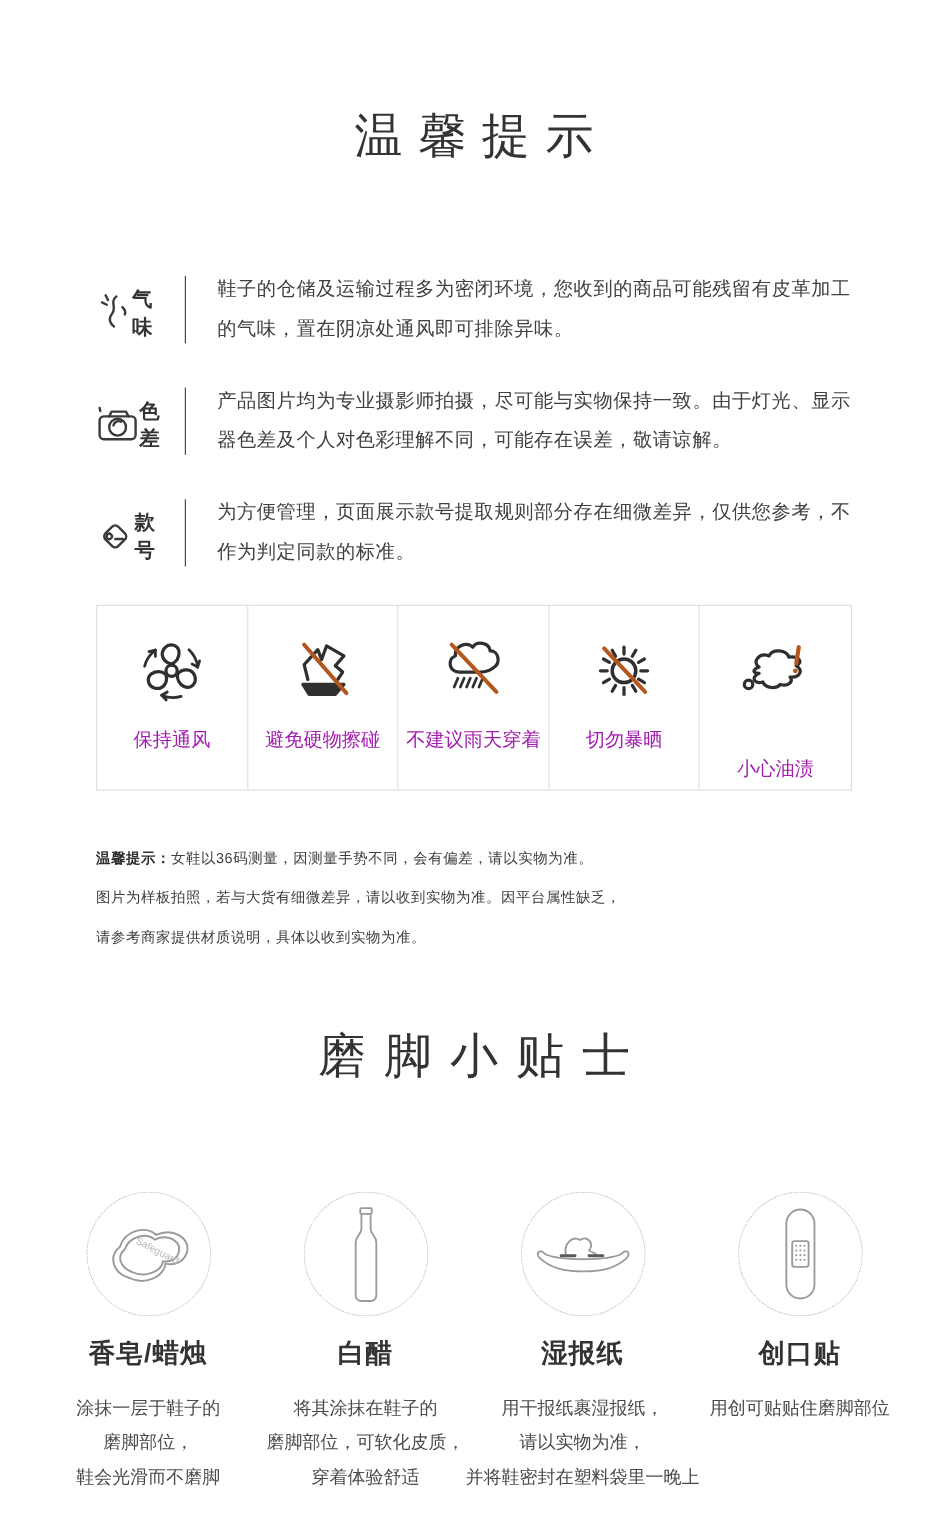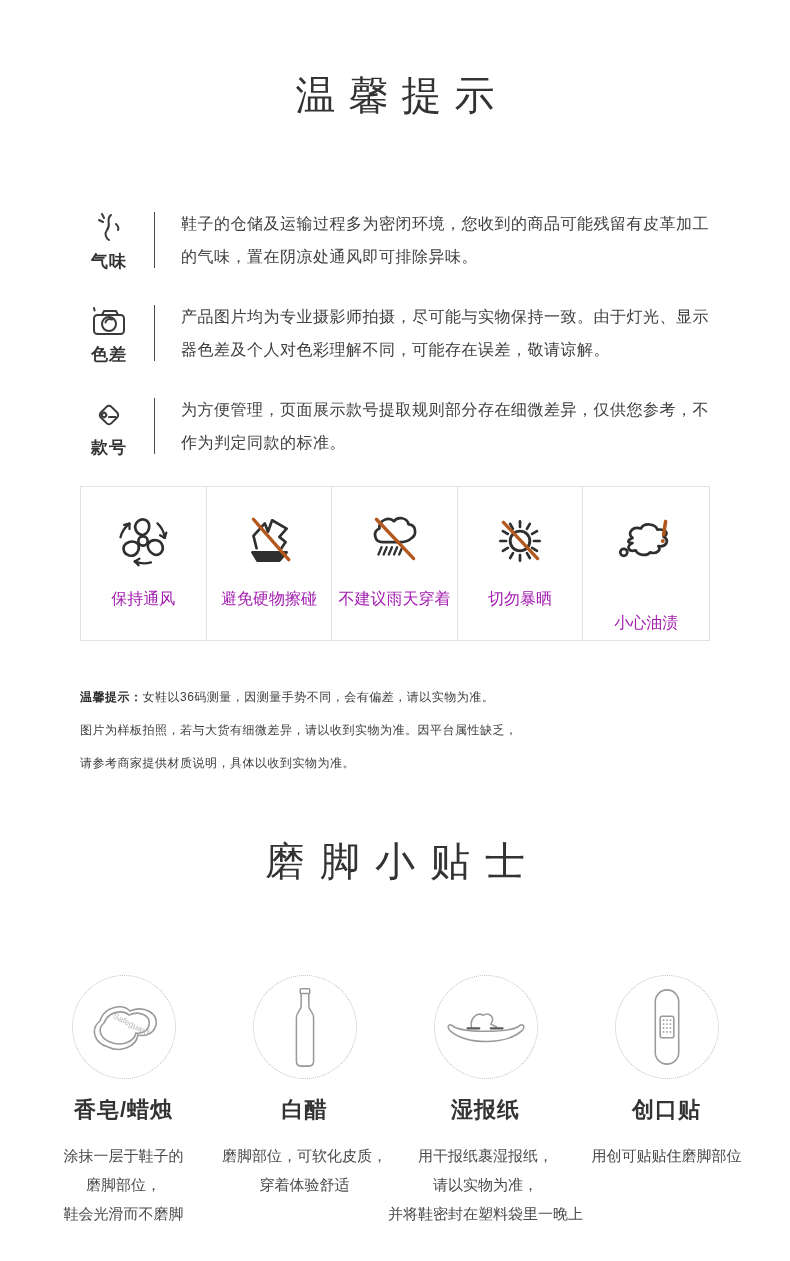--- a/index.html
+++ b/index.html
@@ -1,23 +1,23 @@
 <!DOCTYPE html>
 <html><head>
 <meta charset="utf-8">
 <style>
   html,body{margin:0;padding:0;}
   body{width:790px;height:1261px;background:#ffffff;font-family:"Liberation Sans",sans-serif;overflow:hidden;}
   .section-title{font-size:40px;letter-spacing:13px;text-indent:13px;text-align:center;color:#333;font-weight:500;margin:0;}
-  .t1{padding-top:68px;}
+  .t1{padding-top:86px;}
   .t2{margin-top:54px;letter-spacing:15px;text-indent:15px;}
   
   .notices{margin:84px 80px 0;}
   .notice{display:flex;margin-bottom:27px;}
-  .n-col{width:58px;flex:none;display:flex;flex-direction:column;align-items:center;}
+  .n-col{width:58px;flex:none;display:flex;flex-direction:row;align-items:center;}
   .n-icon{height:38px;display:flex;align-items:flex-end;justify-content:center;}
   .n-label{font-size:17px;font-weight:bold;color:#333;margin-top:5px;letter-spacing:1px;}
   .n-div{width:1px;background:#4a4a4a;margin:5px 0 5px 16px;flex:none;}
   .n-text{margin-left:26px;font-size:16px;line-height:33px;color:#404040;flex:1;letter-spacing:.5px;}
   
   .care-grid{margin:26px 80px 0;display:grid;grid-template-columns:repeat(5,1fr);border:1px solid #e2e2e2;height:153px;}
   .care-cell{border-right:1px solid #e2e2e2;display:flex;flex-direction:column;align-items:center;padding-top:20px;box-sizing:border-box;}
   .care-cell:last-child{border-right:none;gap:24px;}
   .care-icon{height:68px;display:flex;align-items:center;justify-content:center;}
   .care-label{margin-top:14px;font-size:16px;color:#a21caf;}
@@ -222,20 +222,21 @@
       <div class="tip-circle">
         <div>
           <svg width="40" height="84" viewBox="0 0 40 88" fill="none" stroke="#9a9a9a" stroke-width="1.6" stroke-linejoin="round">
             <rect x="15" y="4" width="10" height="5" rx="1"></rect>
             <path d="M16 9 L16 22 C16 27 11 28 11 34 L11 80 C11 83 13 85 16 85 L24 85 C27 85 29 83 29 80 L29 34 C29 28 24 27 24 22 L24 9"></path>
           </svg>
         </div>
       </div>
       <div class="tip-label">白醋</div>
       <div class="tip-desc">
+        <div>将其涂抹在鞋子的</div>
         <div>磨脚部位，可软化皮质，</div>
         <div>穿着体验舒适</div>
       </div>
     </div>
 
     <div class="tip">
       <div class="tip-circle">
         <div>
           <svg width="88" height="58" viewBox="0 0 90 60" fill="none" stroke="#9a9a9a" stroke-width="1.6" stroke-linecap="round" stroke-linejoin="round">
             <path d="M30 30 C28 21 36 14 42 18 C48 14 55 20 50 27 L56 30"></path>

